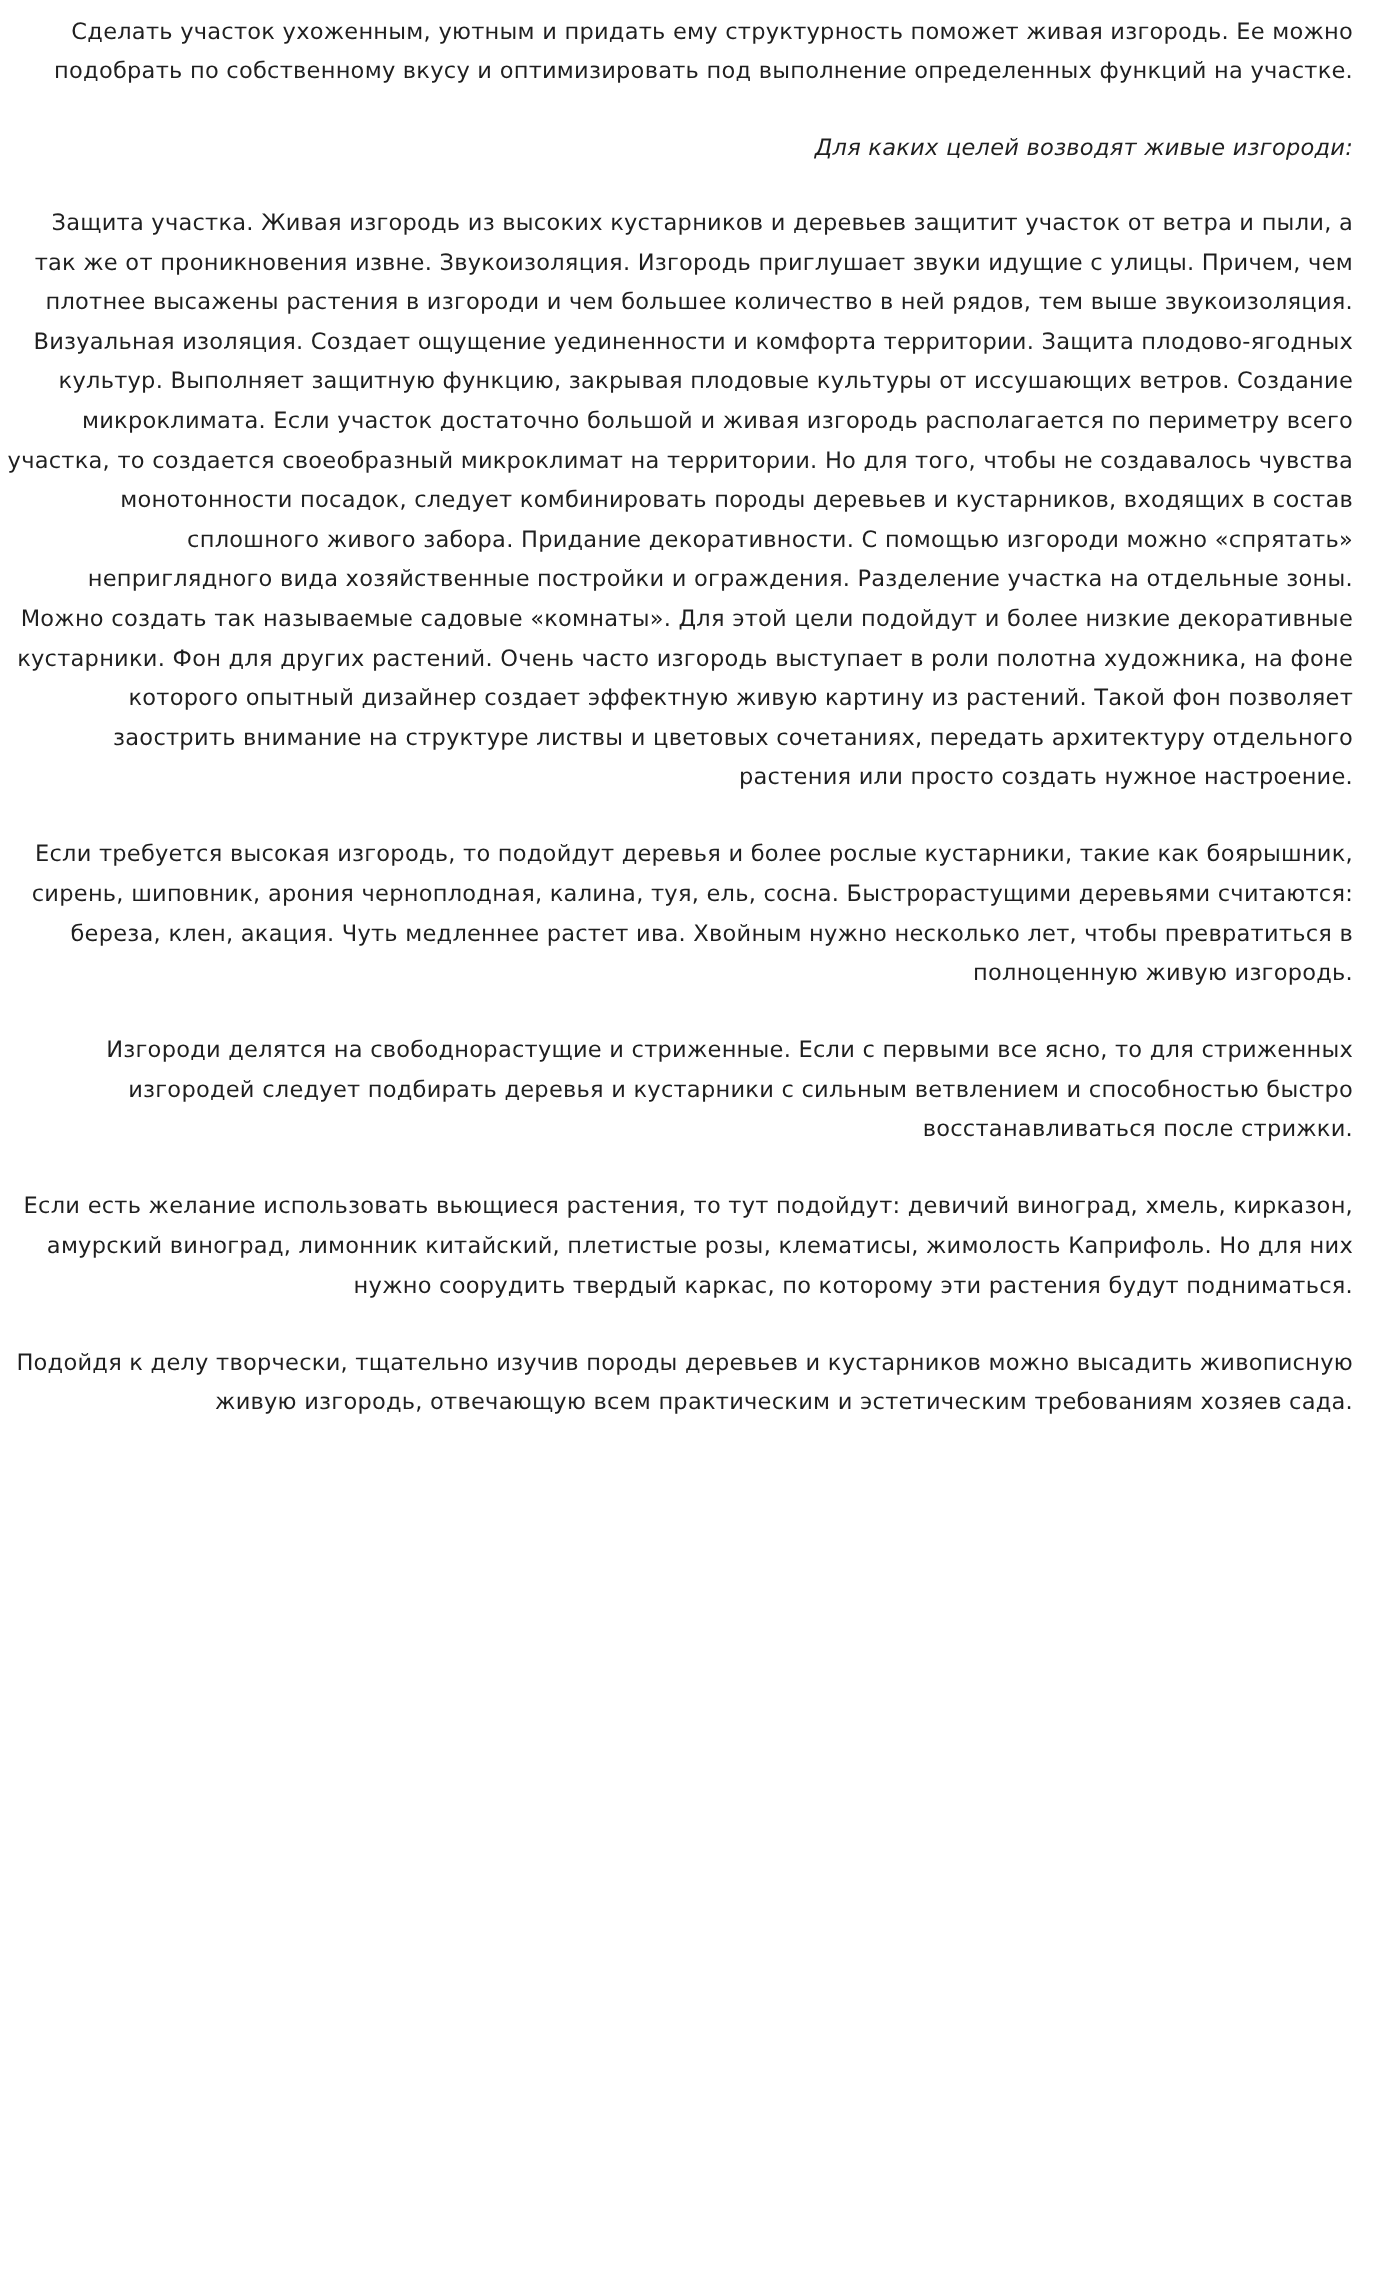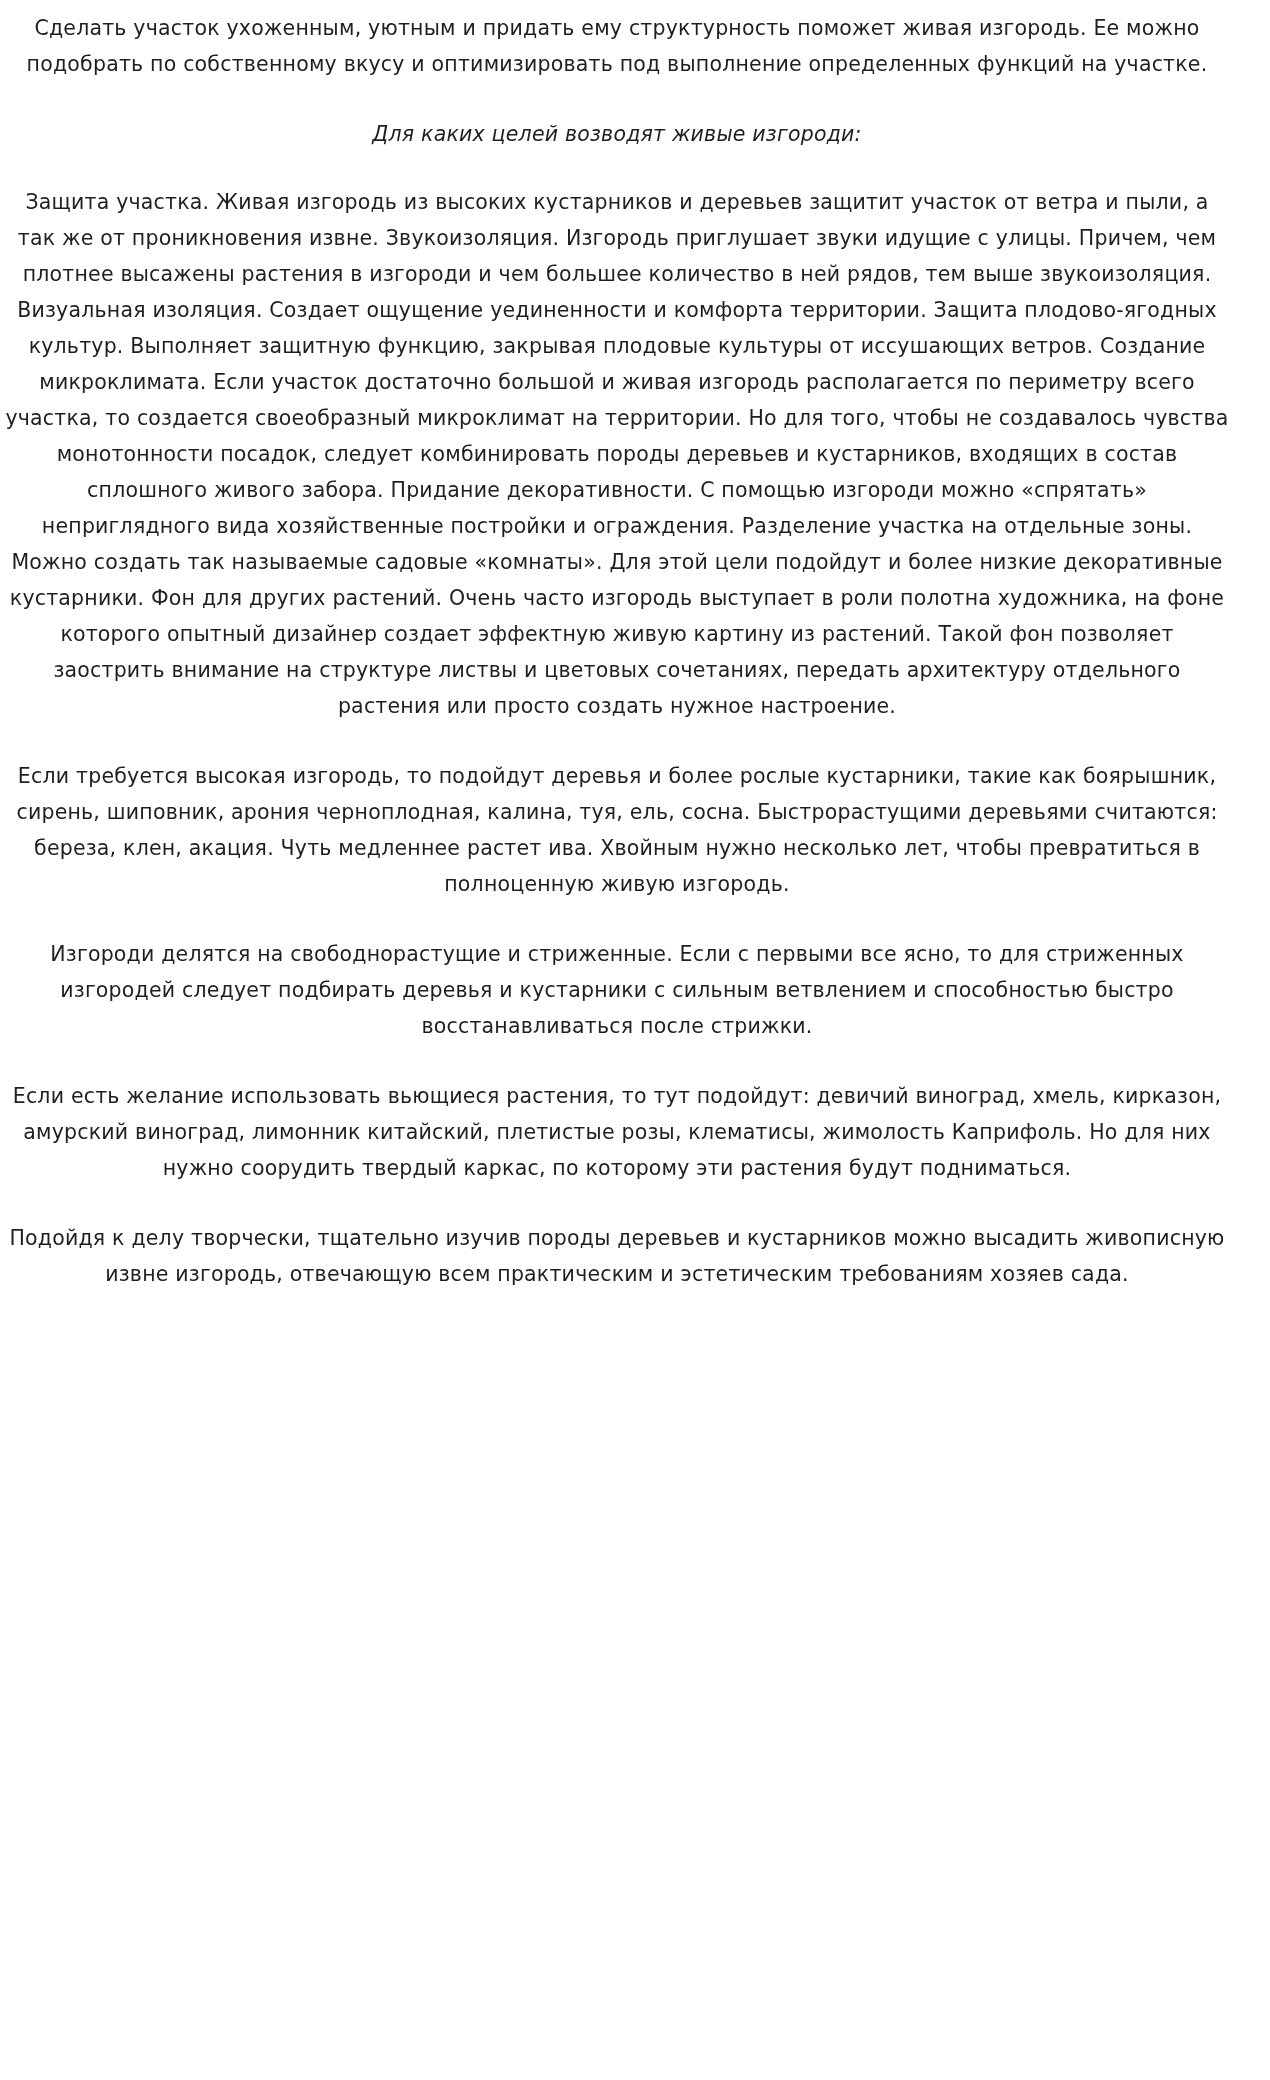--- a/index.html
+++ b/index.html
@@ -19,21 +19,21 @@
     padding: 10px 40px 30px 4px;
   }
   .article {
     max-width: 1245px;
   }
   p {
     margin: 0 0 30px 0;
     font-size: 20.5px;
     line-height: 36px;
     color: #1f1f1f;
-    text-align: center;
+    text-align: right;
     font-weight: 400;
     letter-spacing: 0.01em;
   }
   p:last-child {
     margin-bottom: 0;
   }
   .lead {
     margin-bottom: 34px;
   }
   .heading-line {
@@ -48,15 +48,15 @@
 <body>
 
 <div class="page">
   <article class="article">
     <p class="lead">Сделать участок ухоженным, уютным и придать ему структурность поможет живая изгородь. Ее можно подобрать по собственному вкусу и оптимизировать под выполнение определенных функций на участке.</p>
     <p class="heading-line">Для каких целей возводят живые изгороди:</p>
     <p class="body-block">Защита участка. Живая изгородь из высоких кустарников и деревьев защитит участок от ветра и пыли, а так же от проникновения извне. Звукоизоляция. Изгородь приглушает звуки идущие с улицы. Причем, чем плотнее высажены растения в изгороди и чем большее количество в ней рядов, тем выше звукоизоляция. Визуальная изоляция. Создает ощущение уединенности и комфорта территории. Защита плодово-ягодных культур. Выполняет защитную функцию, закрывая плодовые культуры от иссушающих ветров. Создание микроклимата. Если участок достаточно большой и живая изгородь располагается по периметру всего участка, то создается своеобразный микроклимат на территории. Но для того, чтобы не создавалось чувства монотонности посадок, следует комбинировать породы деревьев и кустарников, входящих в состав сплошного живого забора. Придание декоративности. С помощью изгороди можно «спрятать» неприглядного вида хозяйственные постройки и ограждения. Разделение участка на отдельные зоны. Можно создать так называемые садовые «комнаты». Для этой цели подойдут и более низкие декоративные кустарники. Фон для других растений. Очень часто изгородь выступает в роли полотна художника, на фоне которого опытный дизайнер создает эффектную живую картину из растений. Такой фон позволяет заострить внимание на структуре листвы и цветовых сочетаниях, передать архитектуру отдельного растения или просто создать нужное настроение.</p>
     <p class="body-block">Если требуется высокая изгородь, то подойдут деревья и более рослые кустарники, такие как боярышник, сирень, шиповник, арония черноплодная, калина, туя, ель, сосна. Быстрорастущими деревьями считаются: береза, клен, акация. Чуть медленнее растет ива. Хвойным нужно несколько лет, чтобы превратиться в полноценную живую изгородь.</p>
     <p class="body-block">Изгороди делятся на свободнорастущие и стриженные. Если с первыми все ясно, то для стриженных изгородей следует подбирать деревья и кустарники с сильным ветвлением и способностью быстро восстанавливаться после стрижки.</p>
     <p class="body-block">Если есть желание использовать вьющиеся растения, то тут подойдут: девичий виноград, хмель, кирказон, амурский виноград, лимонник китайский, плетистые розы, клематисы, жимолость Каприфоль. Но для них нужно соорудить твердый каркас, по которому эти растения будут подниматься.</p>
-    <p>Подойдя к делу творчески, тщательно изучив породы деревьев и кустарников можно высадить живописную извне изгородь, отвечающую всем практическим и эстетическим требованиям хозяев сада.</p>
+    <p>Подойдя к делу творчески, тщательно изучив породы деревьев и кустарников можно высадить живописную живую изгородь, отвечающую всем практическим и эстетическим требованиям хозяев сада.</p>
   </article>
 </div>
 
 </body></html>

